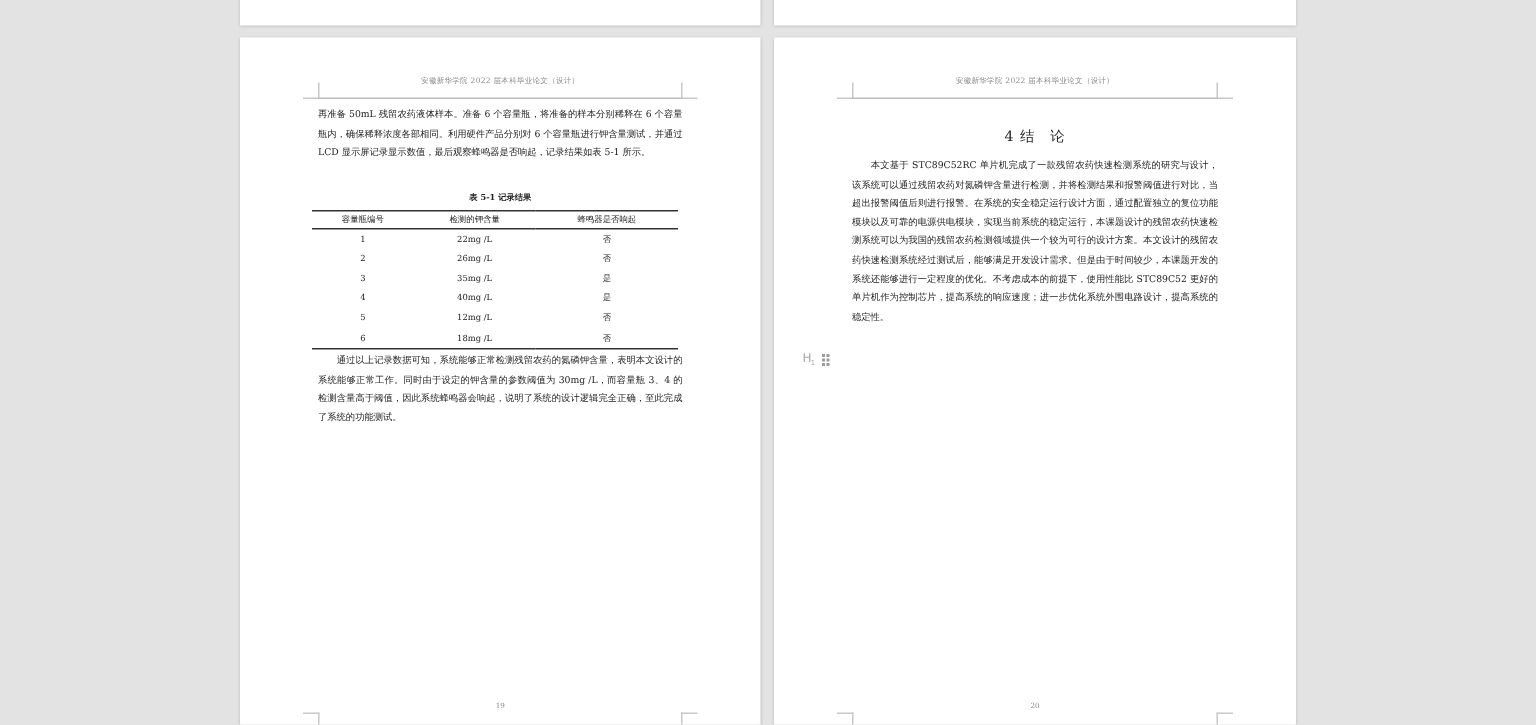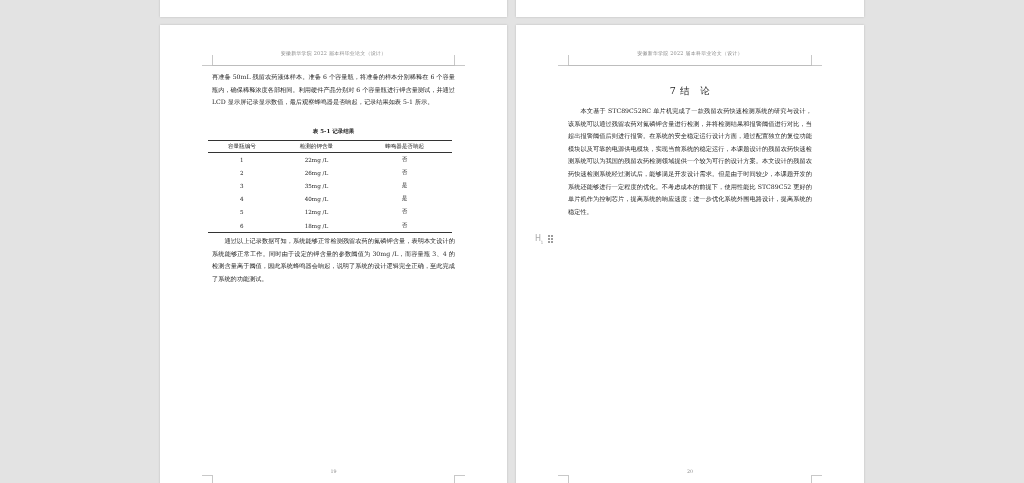--- a/index.html
+++ b/index.html
@@ -149,21 +149,21 @@
     <div class="corner bl"></div>
     <div class="corner br"></div>
   </div>
 
   <div class="page right">
     <div class="header-text">安徽新华学院 2022 届本科毕业论文（设计）</div>
     <div class="corner tl"></div>
     <div class="corner tr"></div>
     <div class="header-line"></div>
 
-    <div class="chapter-title">7 结　论</div>
+    <div class="chapter-title">4 结　论</div>
 
     <div class="body-text" style="top:80px;">
       <p class="p-indent">本文基于 STC89C52RC 单片机完成了一款残留农药快速检测系统的研究与设计，该系统可以通过残留农药对氮磷钾含量进行检测，并将检测结果和报警阈值进行对比，当超出报警阈值后则进行报警。在系统的安全稳定运行设计方面，通过配置独立的复位功能模块以及可靠的电源供电模块，实现当前系统的稳定运行，本课题设计的残留农药快速检测系统可以为我国的残留农药检测领域提供一个较为可行的设计方案。本文设计的残留农药快速检测系统经过测试后，能够满足开发设计需求。但是由于时间较少，本课题开发的系统还能够进行一定程度的优化。不考虑成本的前提下，使用性能比 STC89C52 更好的单片机作为控制芯片，提高系统的响应速度；进一步优化系统外围电路设计，提高系统的稳定性。</p>
     </div>
 
     <div class="page-number">20</div>
     <div class="corner bl"></div>
     <div class="corner br"></div>
   </div>
 

